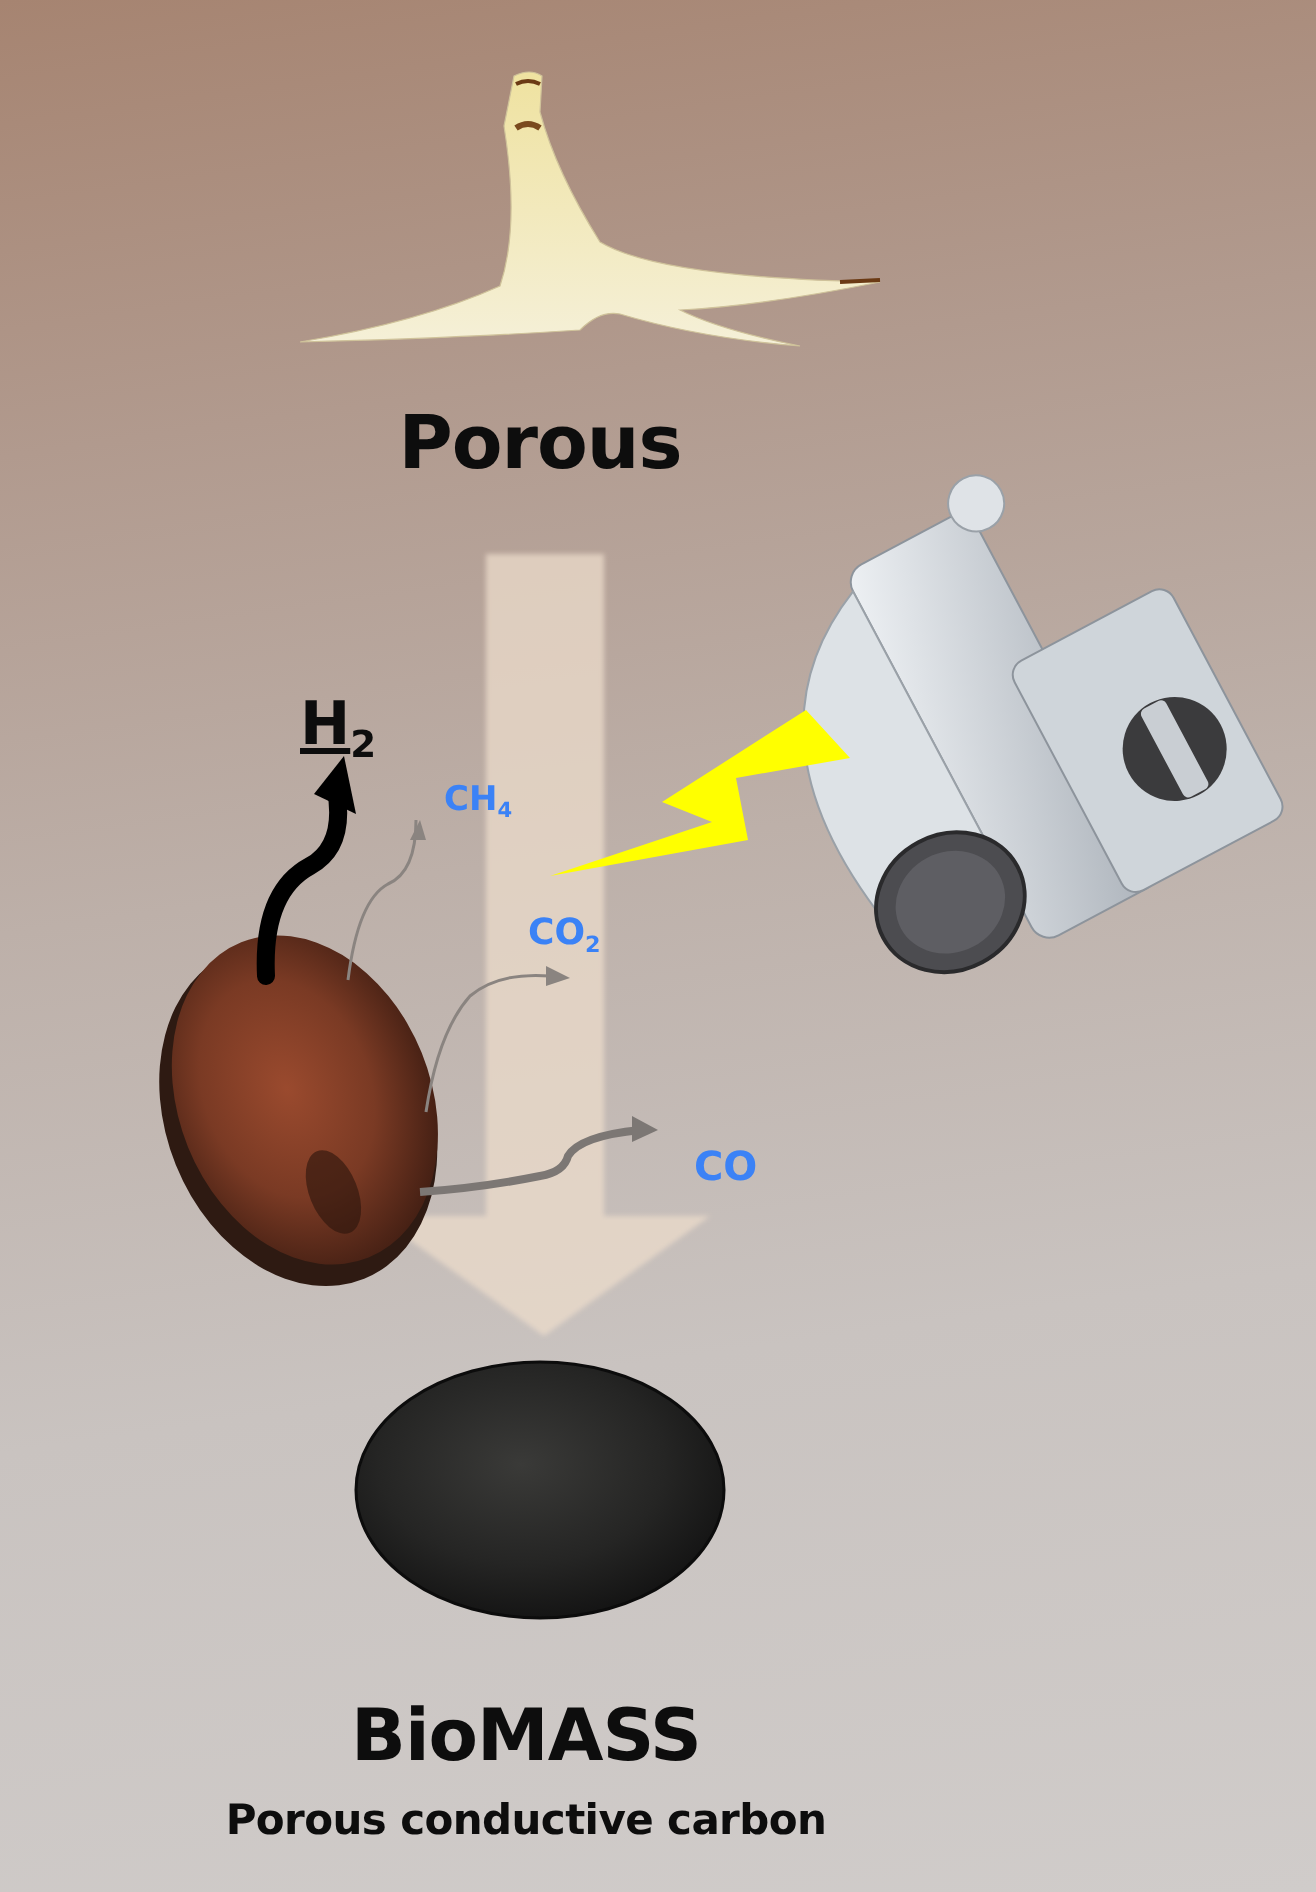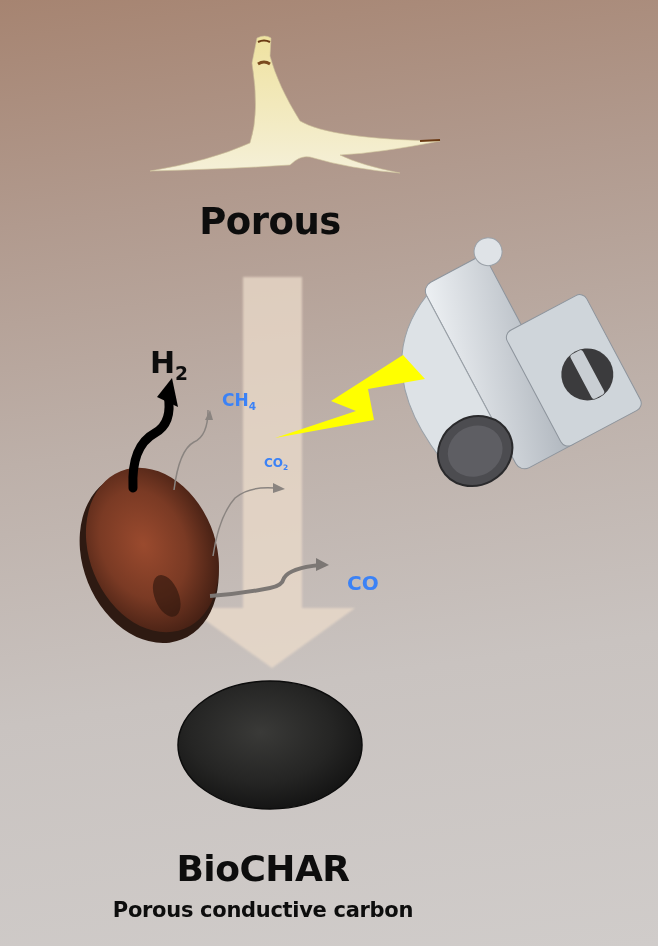--- a/index.html
+++ b/index.html
@@ -11,23 +11,23 @@
   .abs { position: absolute; }
   .title {
     font-weight: bold; color: #0d0d0d; letter-spacing: -0.5px;
     text-align: center;
   }
   #biomass-label { left: 0; width: 540px; top: 200px; font-size: 37px; }
   #biochar-label { left: 0; width: 526px; top: 848px; font-size: 36px; }
   #biochar-sub { left: 0; width: 526px; top: 898px; font-size: 21px; font-weight: bold; color: #0d0d0d; text-align: center; letter-spacing: -0.3px; }
   .gas { font-weight: bold; color: #3b82f6; }
   .gas sub { font-size: 62%; vertical-align: -0.35em; }
-  #h2-label { left: 150px; top: 345px; font-size: 30px; color: #0d0d0d; }
+  #h2-label { left: 150px; top: 345px; font-size: 30px; color: #0d0d0d; text-decoration: underline; }
   #ch4-label { left: 222px; top: 390px; font-size: 17px; }
-  #co2-label { left: 264px; top: 456px; font-size: 12px; }
+  #co2-label { left: 264px; top: 456px; font-size: 18px; }
   #co-label { left: 347px; top: 571px; font-size: 20px; }
   svg { position: absolute; left: 0; top: 0; }
 </style>
 </head>
 <body>
 
 <svg width="658" height="946" viewBox="0 0 658 946">
   <defs>
     <radialGradient id="rustGrad" cx="45%" cy="45%" r="60%">
       <stop offset="0%" stop-color="#9a4a2e"></stop>
@@ -105,14 +105,14 @@
 <div id="ch4-label" class="abs gas">
   <span>CH</span><sub>4</sub>
 </div>
 <div id="co2-label" class="abs gas">
   <span>CO</span><sub>2</sub>
 </div>
 <div id="co-label" class="abs gas">
   <span>CO</span>
 </div>
 
-<div id="biochar-label" class="abs title">BioCHAR</div>
+<div id="biochar-label" class="abs title">BioMASS</div>
 <div id="biochar-sub" class="abs">Porous conductive carbon</div>
 
 </body></html>

